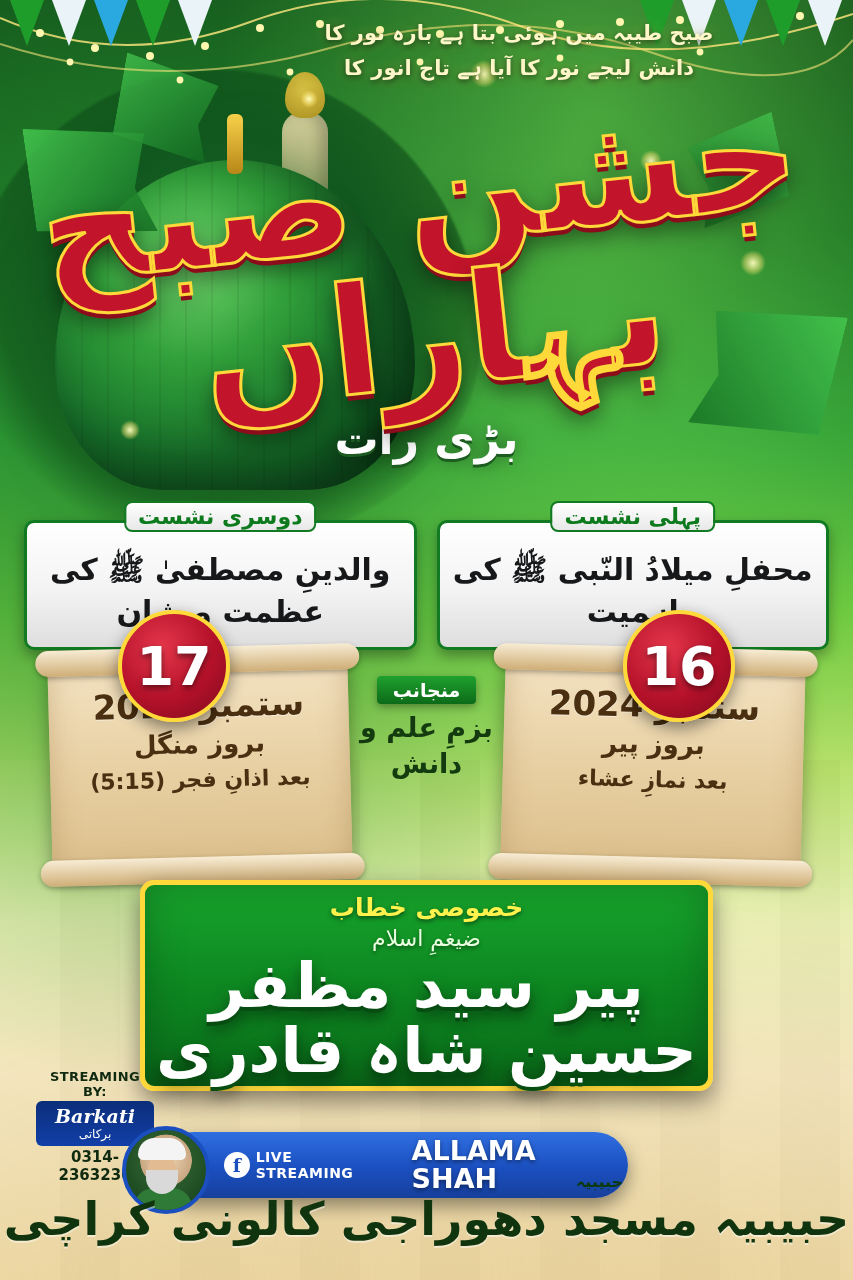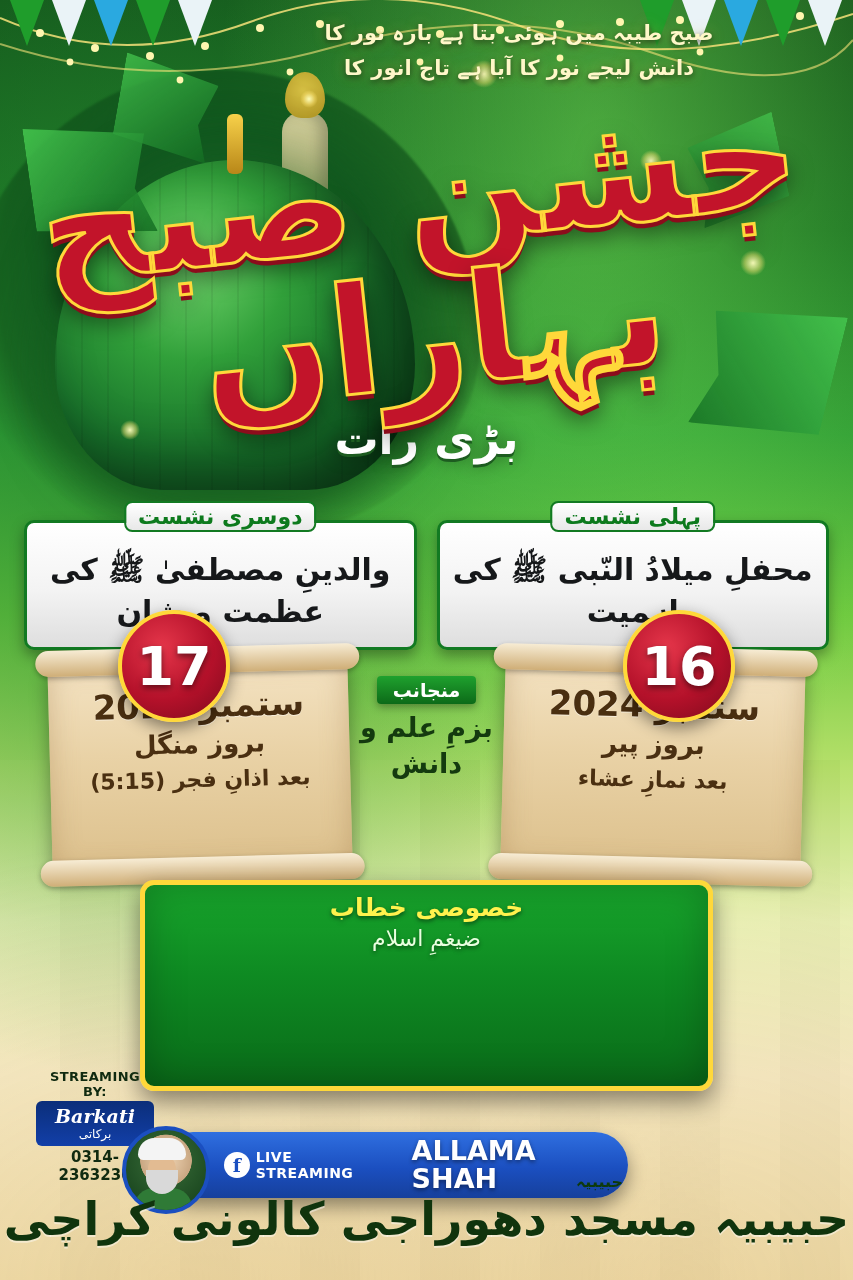--- a/index.html
+++ b/index.html
@@ -457,20 +457,21 @@
     <div class="center-note">
       <div class="center-tag">منجانب</div>
       <div class="center-line">بزمِ علم و</div>
       <div class="center-line">دانش</div>
     </div>
   </div>
 
   <div class="speaker-panel">
     <div class="speaker-kicker">خصوصی خطاب</div>
     <div class="speaker-title">ضیغمِ اسلام</div>
+    <div class="speaker-name">پیر سید مظفر حسین شاہ قادری</div>
   </div>
 
   <div class="designer">
     <div class="designer-label">STREAMING BY:</div>
     <div class="designer-logo">
       <div class="brand">Barkati</div>
       <div class="brand-ur">برکاتی</div>
     </div>
     <div class="designer-phone">0314-2363236</div>
   </div>

